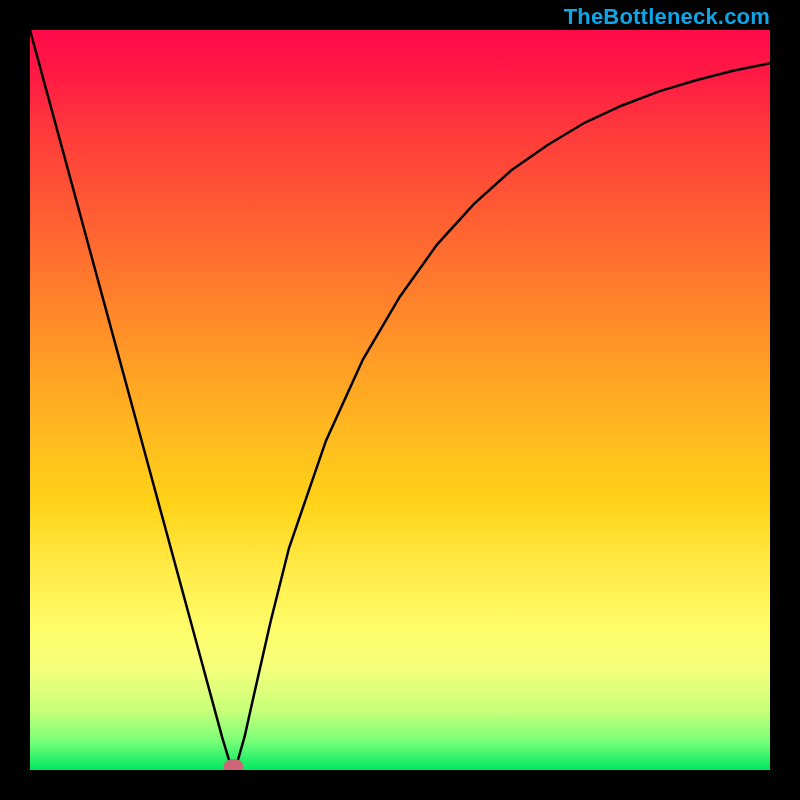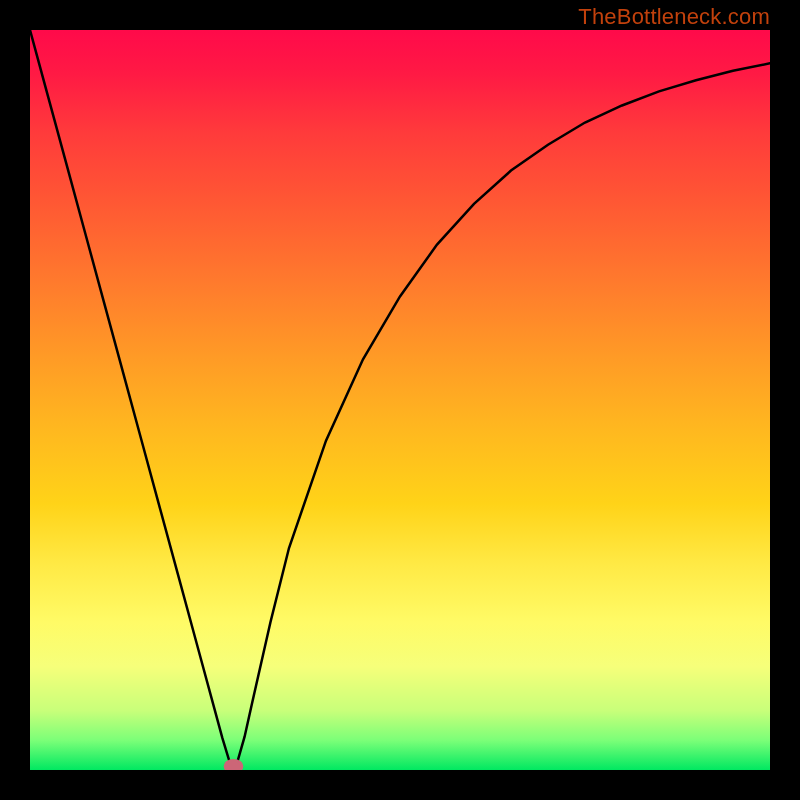--- a/index.html
+++ b/index.html
@@ -53,23 +53,23 @@
     position: absolute;
     left: 0;
     top: 0;
     width: 100%;
     height: 100%;
   }
   .watermark {
     position: absolute;
     top: 4px;
     right: 30px;
-    color: #c2410c;
+    color: #0ea5e9;
     font-size: 22px;
-    font-weight: 400;
+    font-weight: 700;
     letter-spacing: 0.2px;
   }
 </style>
 </head>
 <body>
 
 <div class="frame">
   <div class="watermark">TheBottleneck.com</div>
 
   <div class="plot-area">

